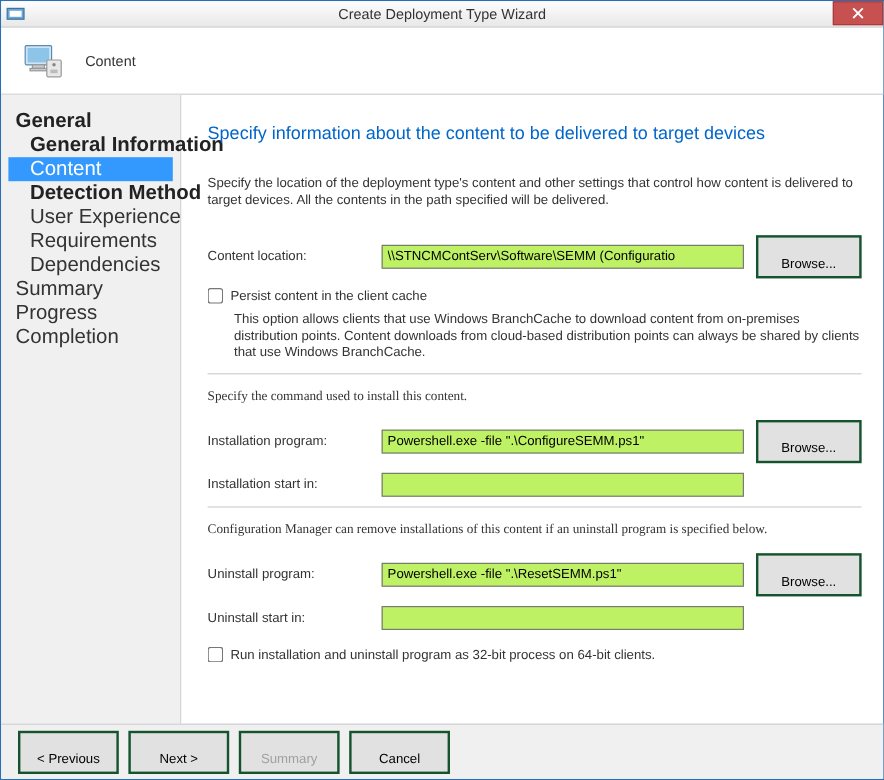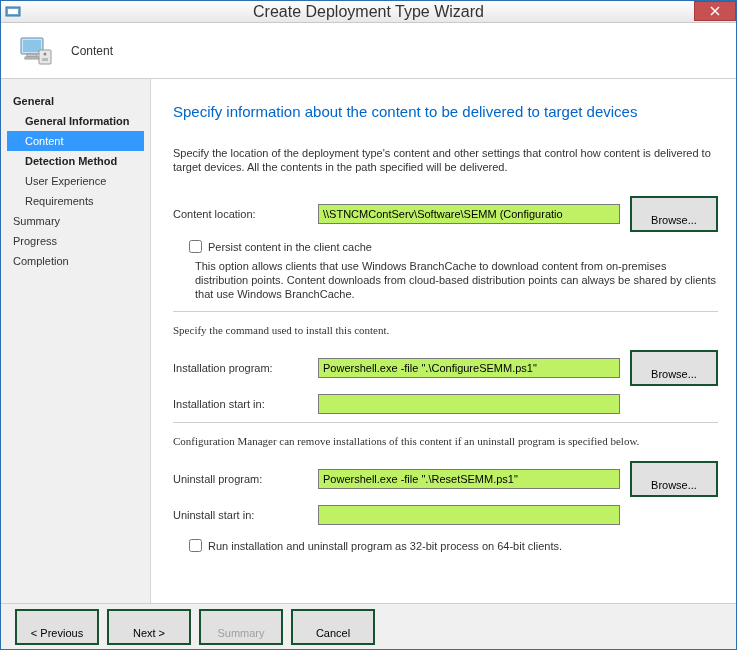--- a/index.html
+++ b/index.html
@@ -29,21 +29,21 @@
     position: relative;
   }
   .titlebar .icon {
     position: absolute;
     left: 4px;
     top: 3px;
     width: 16px;
     height: 16px;
   }
   .titlebar .title {
-    font-size: 16px;
+    font-size: 12px;
     color: #333;
   }
   .titlebar .close {
     position: absolute;
     right: 0;
     top: 0;
     width: 42px;
     height: 20px;
     background: #c75050;
     border: 1px solid #a83b3b;
@@ -66,21 +66,21 @@
   .body {
     flex: 1;
     display: flex;
     min-height: 0;
   }
   .sidebar {
     width: 150px;
     background: #f0f0f0;
     border-right: 1px solid #d6d6d6;
     padding: 12px 0 0 6px;
-    font-size: 11px;
+    font-size: 17px;
     color: #333;
   }
   .sidebar .item {
     padding: 3px 6px 3px 6px;
     cursor: default;
     line-height: 14px;
     white-space: nowrap;
   }
   .sidebar .sub { padding-left: 18px; }
   .sidebar .sel { background: #3399ff; color: #fff; margin-right: 6px; }
@@ -124,21 +124,21 @@
   .btn {
     font-family: inherit;
     font-size: 11px;
     background: #e1e1e1;
     border: 2px solid #14532d;
     height: 22px;
     padding: 16px 8px;
     cursor: default;
   }
   .btn:disabled { color: #a0a0a0; }
-  .chk { display: flex; align-items: center; gap: 6px; margin-bottom: 6px; margin-left: 16px; }
+  .chk { display: flex; align-items: center; gap: 6px; margin-bottom: 6px; margin-left: 0; }
   .chk input { margin: 0; width: 13px; height: 13px; }
   .note { margin: 2px 0 10px 22px; line-height: 14px; color: #333; }
   .hr { border: none; border-top: 1px solid #cfcfcf; margin: 4px 0 12px 0; }
   .sect { margin-bottom: 6px; font-family: Liberation Serif, serif; }
   .footer {
     height: 46px;
     border-top: 1px solid #d0d0d0;
     background: #f0f0f0;
     display: flex;
     align-items: center;
@@ -184,20 +184,21 @@
   </div>
 
   <div class="body">
     <div class="sidebar">
       <div class="item bold">General</div>
       <div class="item sub bold">General Information</div>
       <div class="item sub sel">Content</div>
       <div class="item sub bold">Detection Method</div>
       <div class="item sub">User Experience</div>
       <div class="item sub">Requirements</div>
+      <div class="item sub">Dependencies</div>
       <div class="item">Summary</div>
       <div class="item">Progress</div>
       <div class="item">Completion</div>
     </div>
 
     <div class="content">
       <h1>Specify information about the content to be delivered to target devices</h1>
 
       <div class="desc">Specify the location of the deployment type's content and other settings that control how content is delivered to target devices. All the contents in the path specified will be delivered.</div>
 

